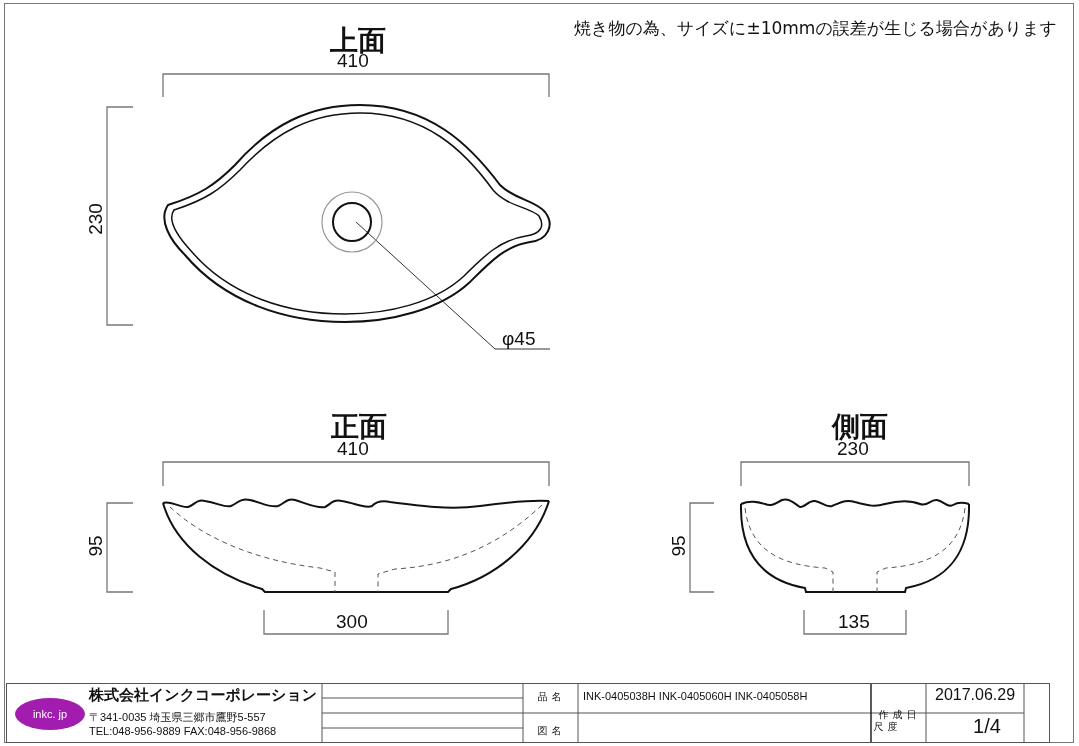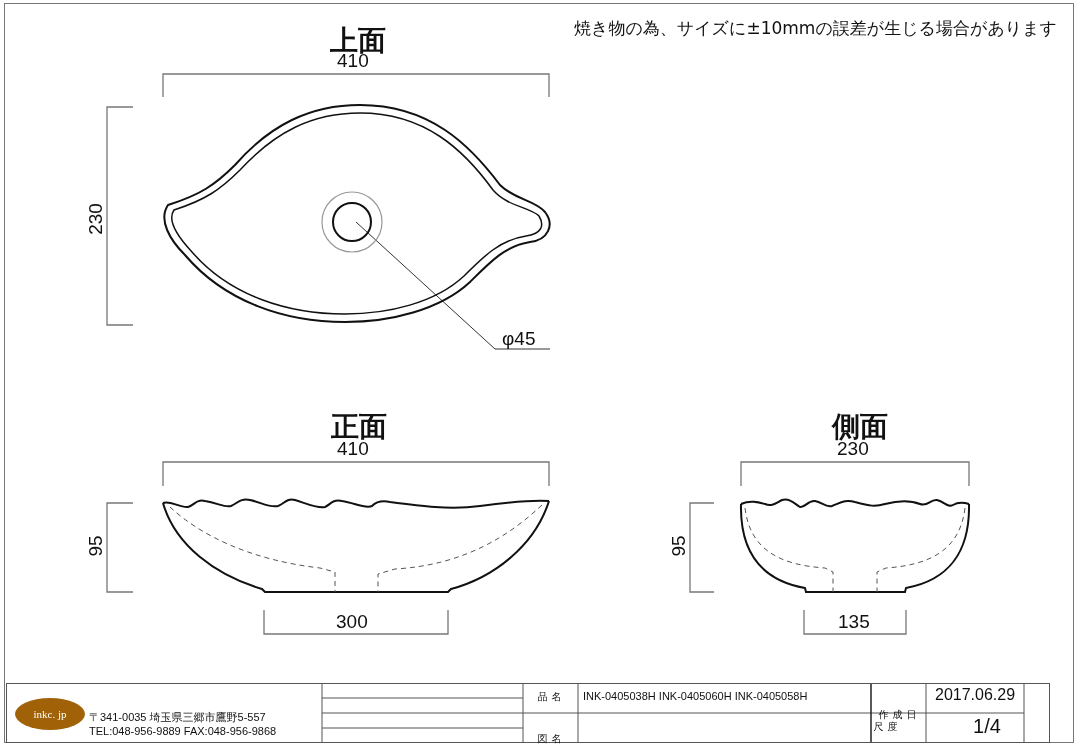--- a/index.html
+++ b/index.html
@@ -11,22 +11,22 @@
   .lbl { position: absolute; white-space: nowrap; color: #111; }
   .title { font-size: 28px; font-weight: bold; }
   .dim { font-size: 19px; font-family: "Liberation Sans", sans-serif; }
   .note { font-size: 17px; font-family: "DejaVu Sans", sans-serif; }
   .vert { transform: rotate(-90deg); transform-origin: center center; }
   
   .tb { position: absolute; left: 6px; top: 683px; width: 1044px; height: 60px;
         border: 1px solid #555; box-sizing: border-box; }
   .cell { position: absolute; box-sizing: border-box; }
   .logo { position: absolute; left: 8px; top: 14px; width: 70px; height: 32px; border-radius: 50%;
-          background: #a16207; color: #fff; font-size: 11px; display: flex; align-items: center; justify-content: center;
-          font-family: Liberation Serif, serif; }
+          background: #a21caf; color: #fff; font-size: 11px; display: flex; align-items: center; justify-content: center;
+          font-family: Liberation Sans, sans-serif; }
   .company { position: absolute; left: 82px; top: 2px; font-size: 15px; font-weight: bold; }
   .addr { position: absolute; left: 82px; font-size: 11px; font-family: "Liberation Sans", sans-serif; }
   .tb-label { font-size: 10px; letter-spacing: 4px; text-align: center; }
 </style>
 </head>
 <body>
 
 <div class="frame"></div>
 
 <svg class="drawing" width="1079" height="746">
@@ -103,25 +103,26 @@
 <div class="lbl dim vert" style="left:85px; top:535px;">95</div>
 <div class="lbl dim" style="left:336px; top:611px;">300</div>
 
 <div class="lbl title" style="left:832px; top:408px;">側面</div>
 <div class="lbl dim" style="left:837px; top:438px;">230</div>
 <div class="lbl dim vert" style="left:668px; top:535px;">95</div>
 <div class="lbl dim" style="left:838px; top:611px;">135</div>
 
 <div class="tb">
   <div class="logo">inkc. jp</div>
+  <div class="company">株式会社インクコーポレーション</div>
   <div class="addr" style="top:26px;">〒341-0035 埼玉県三郷市鷹野5-557</div>
   <div class="addr" style="top:41px;">TEL:048-956-9889  FAX:048-956-9868</div>
 
   <div class="cell tb-label" style="left:517px; top:6px; width:55px;">品名</div>
   <div class="cell" style="left:576px; top:6px; font-size:11px; font-family:'Liberation Sans',sans-serif;">INK-0405038H  INK-0405060H  INK-0405058H</div>
-  <div class="cell tb-label" style="left:517px; top:48px; width:55px;">図名</div>
+  <div class="cell tb-label" style="left:517px; top:40px; width:55px;">図名</div>
   <div class="cell" style="left:576px; top:36px;"></div>
 
   <div class="cell tb-label" style="left:865px; top:6px; width:55px;margin-top:18px;">作成日</div>
   <div class="cell" style="left:928px; top:2px; font-size:16px; font-family:'Liberation Sans',sans-serif;">2017.06.29</div>
   <div class="cell tb-label" style="left:865px; top:36px; width:31px;">尺度</div>
   <div class="cell" style="left:920px; top:31px; width:120px; text-align:center; font-size:20px; font-family:'Liberation Sans',sans-serif;">1/4</div>
 </div>
 
 </body></html>

